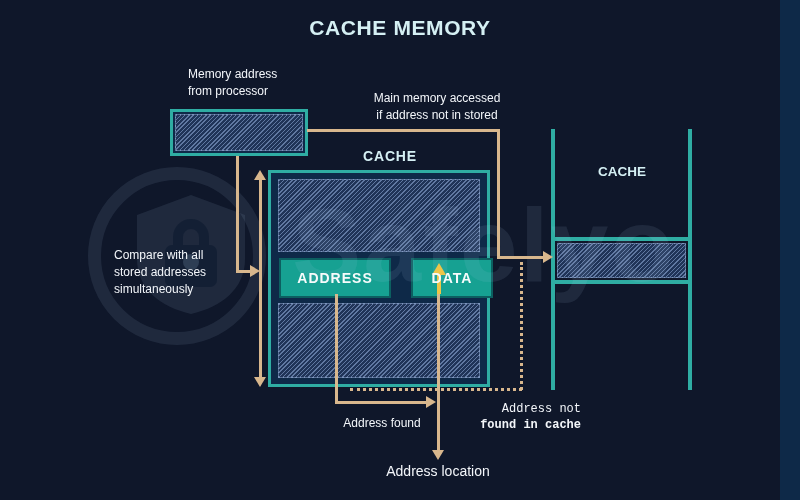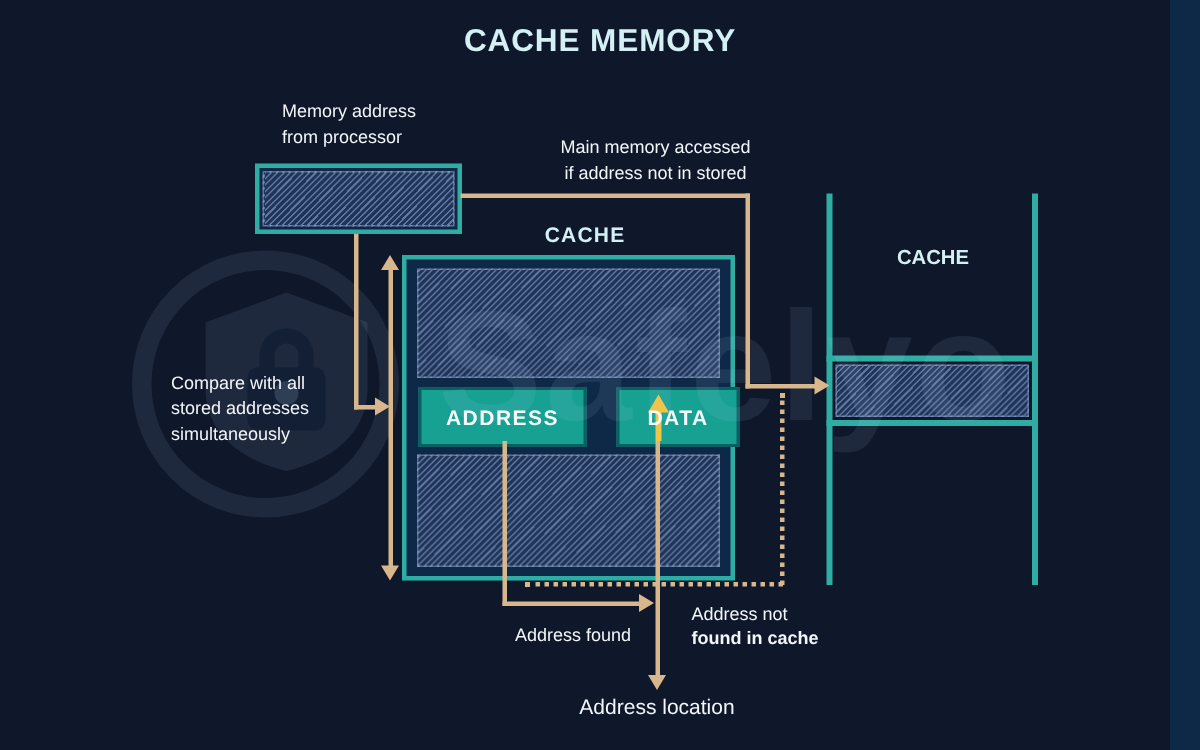--- a/index.html
+++ b/index.html
@@ -140,19 +140,19 @@
   <div class="line" style="left:437px; top:294px; width:3px; height:158px;"></div>
   <div class="arr down" style="left:432px; top:450px;"></div>
 
   <div class="yellow-line" style="left:437px; top:274px; width:4px; height:20px;"></div>
   <div class="arr yup" style="left:432px; top:263px;"></div>
 
   <div class="dotted-h" style="left:350px; top:388px; width:172px;"></div>
   <div class="dotted-v" style="left:520px; top:262px; height:128px;"></div>
 
   <div class="note" style="left:328px; top:415px; width:108px; text-align:center;">Address found</div>
-  <div class="note" style="left:461px; top:402px; width:120px; text-align:left; line-height:15.5px;">
+  <div class="note" style="left:461px; top:402px; width:120px; text-align:right; line-height:15.5px;font-family:Liberation Mono, monospace;">
     <div>Address not</div>
     <div style="font-weight:bold;">found in cache</div>
   </div>
   <div class="note" style="left:372px; top:463px; width:132px; text-align:center; font-size:14px;">Address location</div>
 
 </div>
 
 </body></html>

